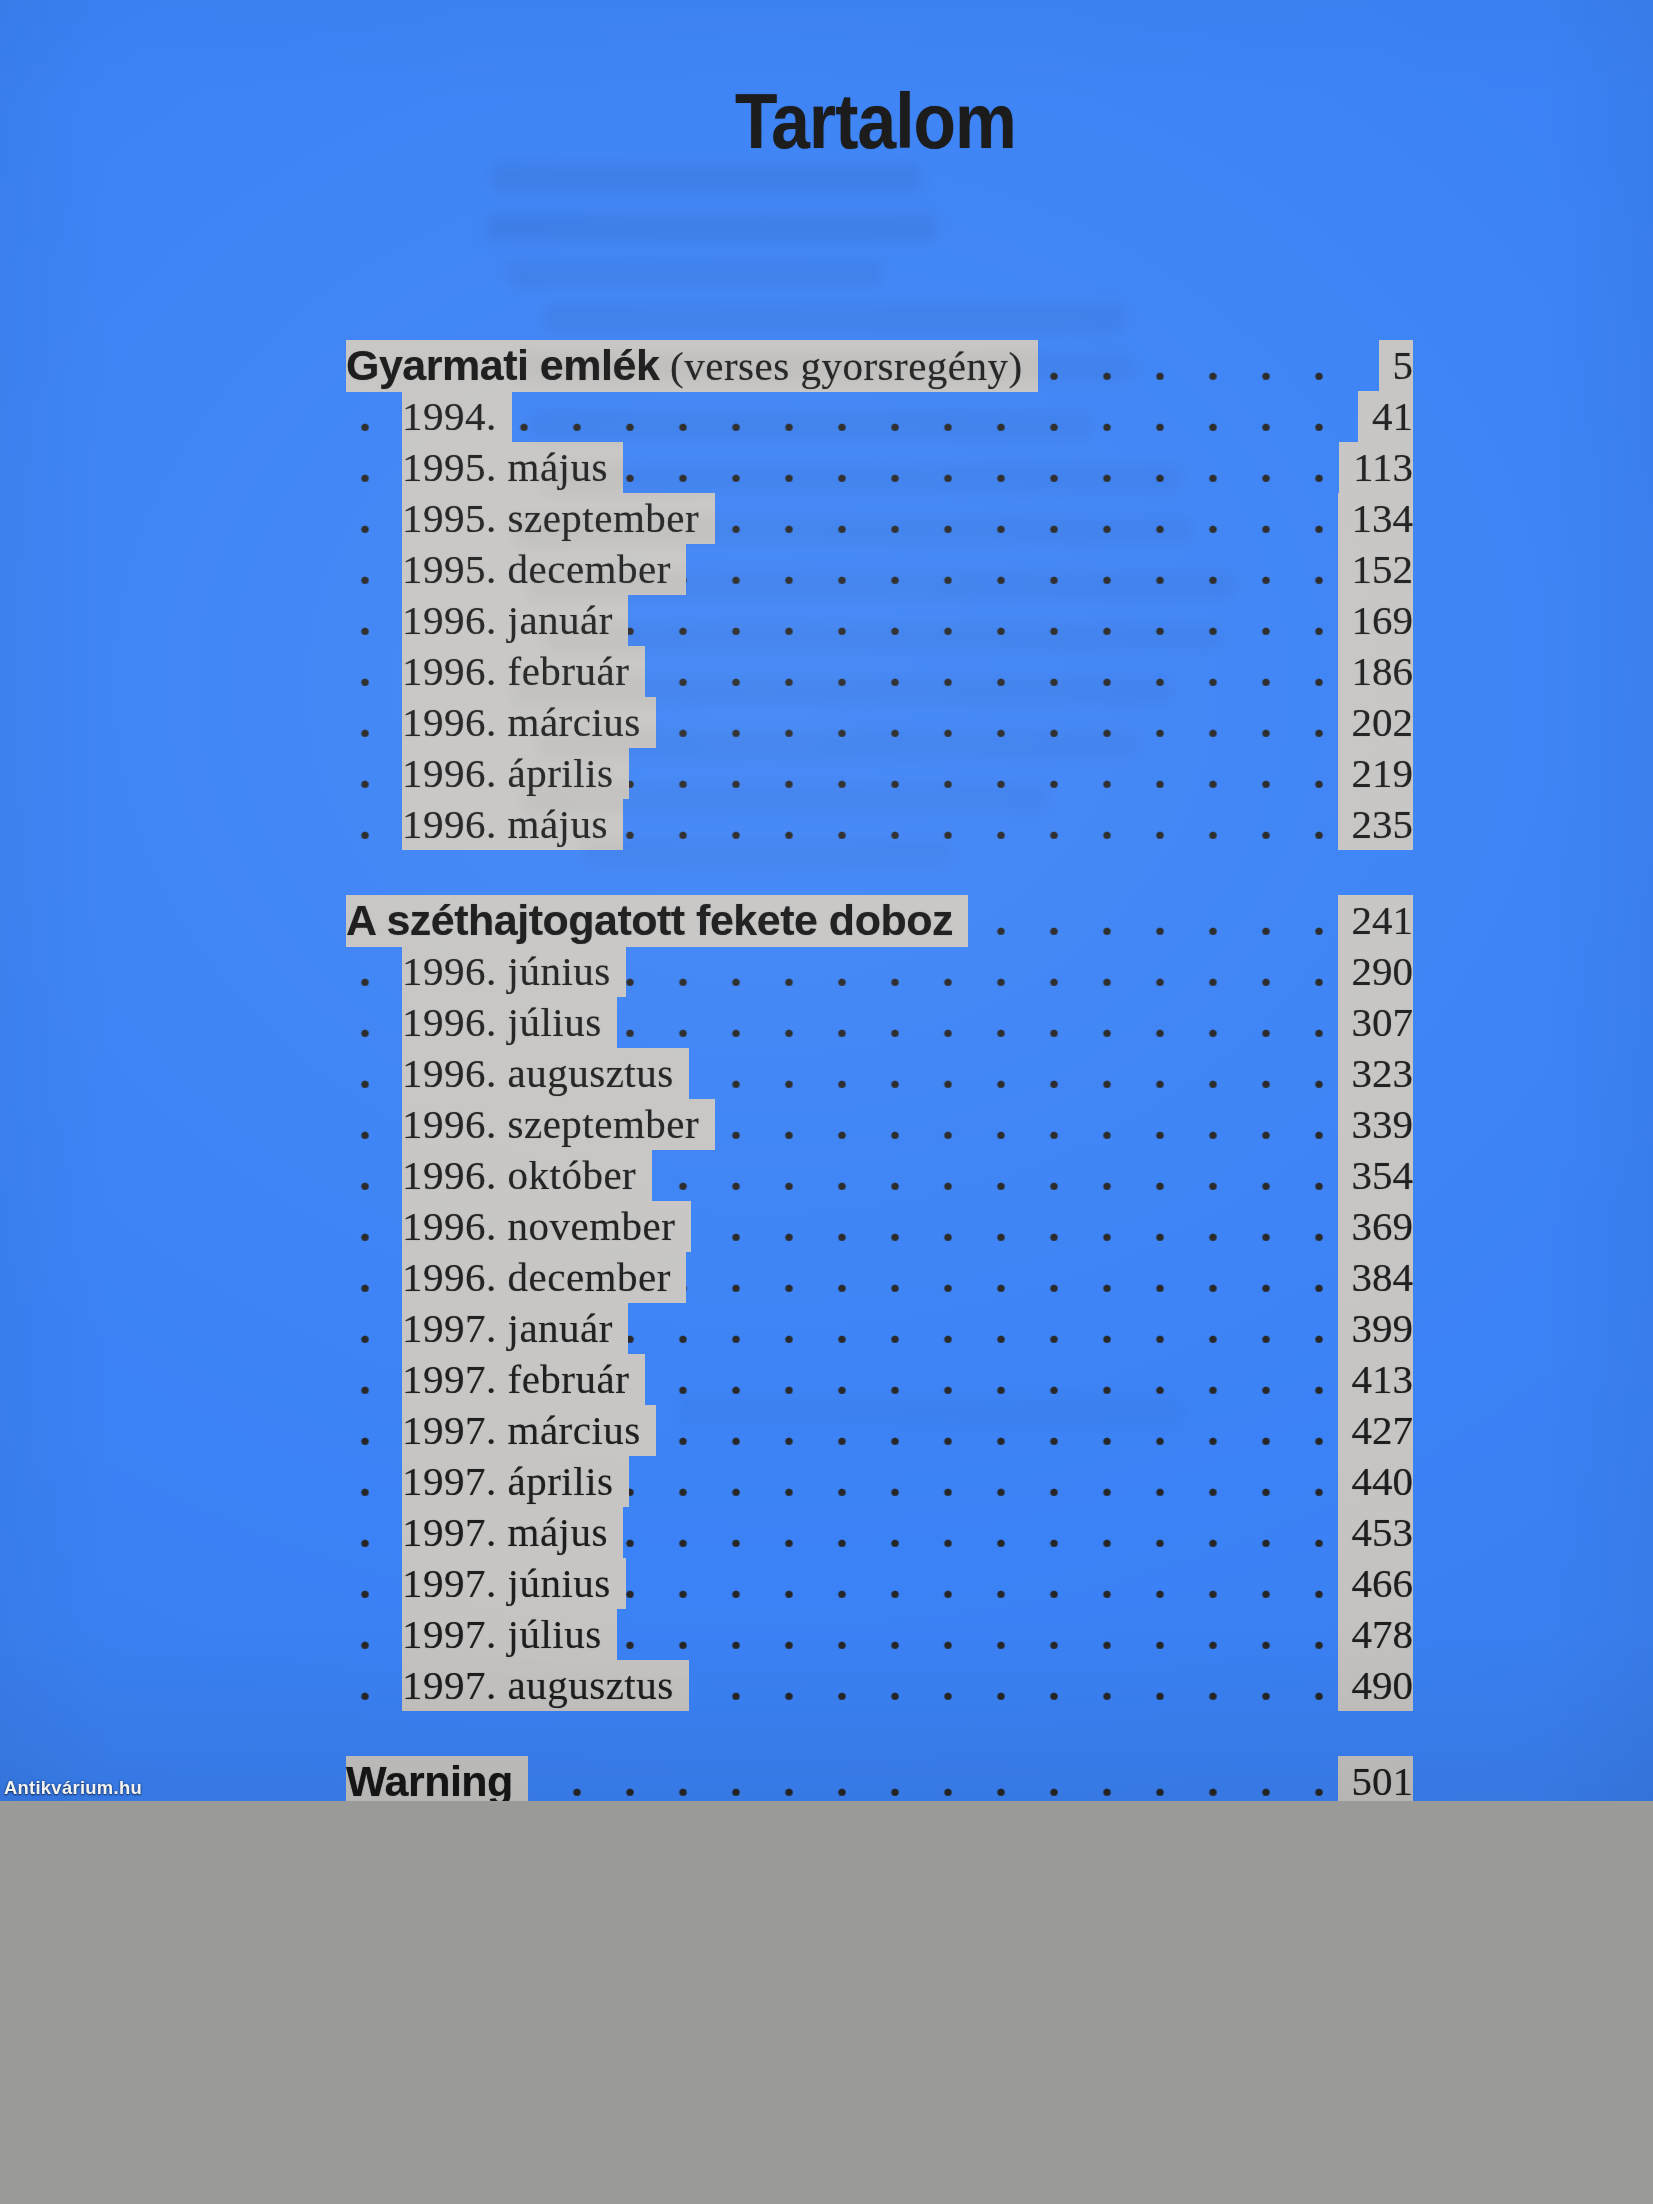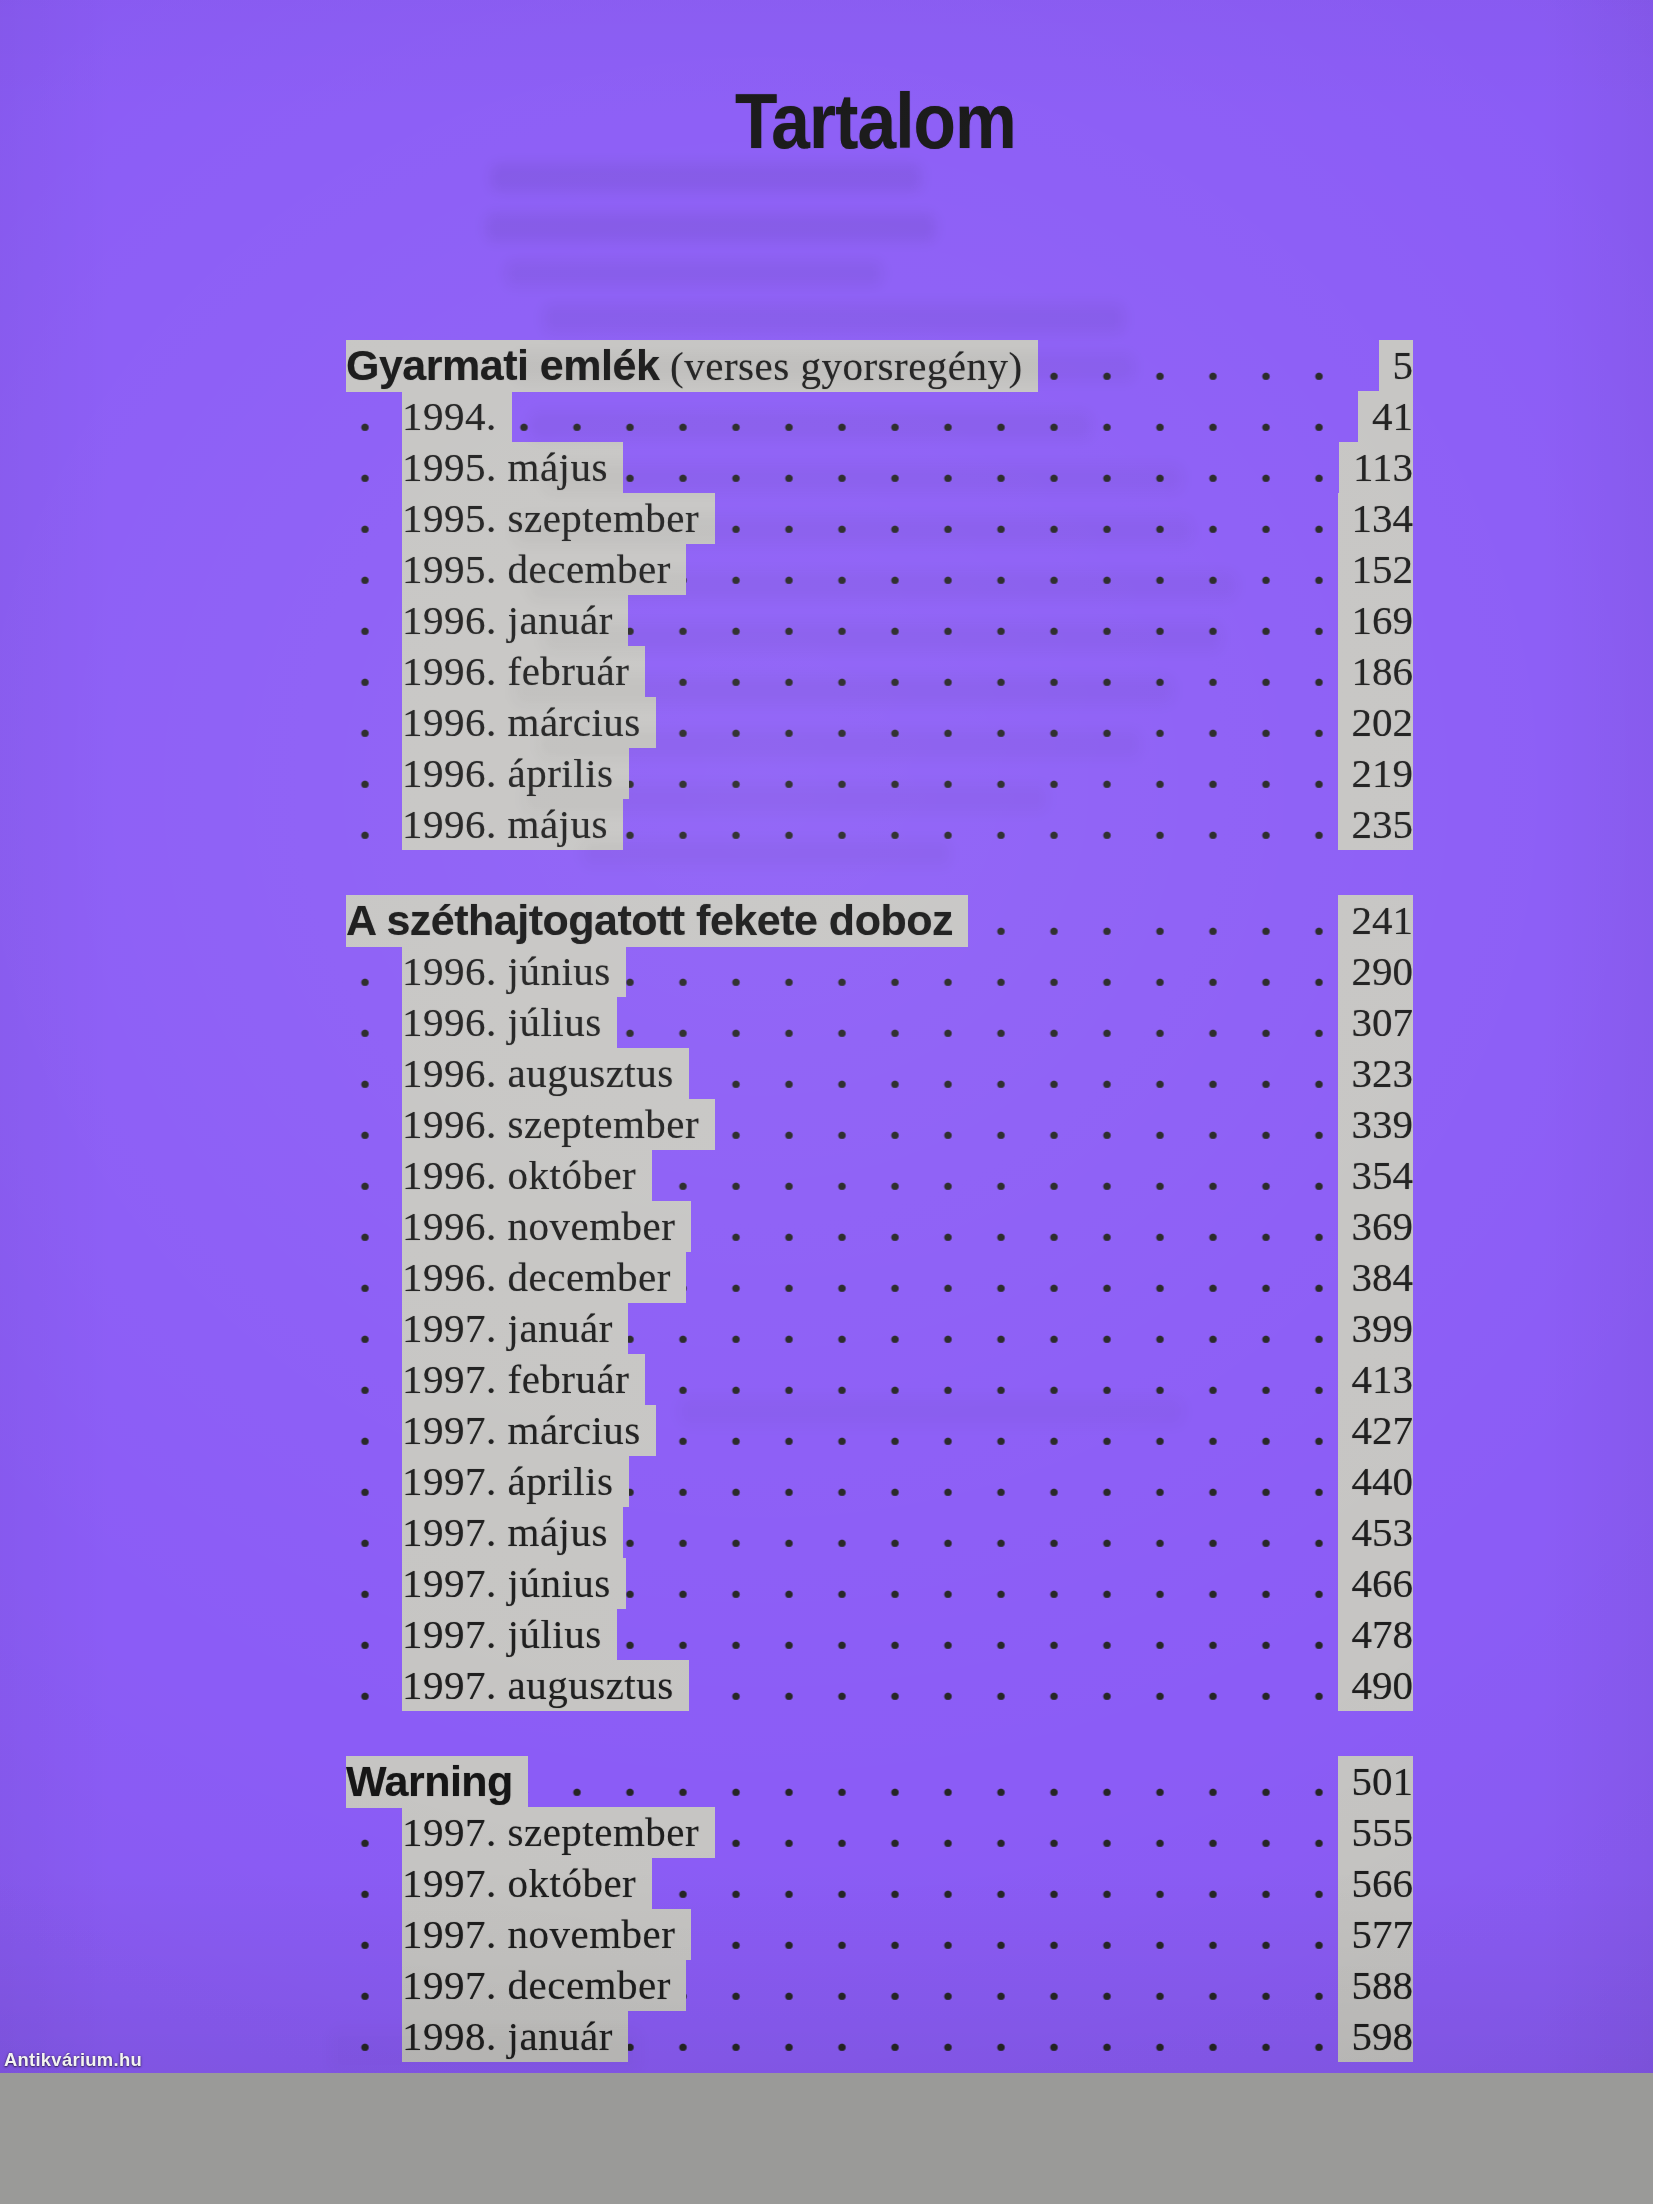--- a/index.html
+++ b/index.html
@@ -1,19 +1,19 @@
 <!DOCTYPE html>
 <html><head>
 <meta charset="utf-8">
 <style>
   html,body{margin:0;padding:0;}
   body{width:1654px;height:2205px;overflow:hidden;background:#9a9a98;}
   .page{
-    position:relative;width:1654px;height:2073px;
-    background:#8b5cf6;
+    position:relative;width:1654px;height:1801px;
+    background:#3b82f6;
     font-family:"Liberation Serif", serif;
     color:#1e1e1e;
     overflow:hidden;
   }
   
   .vignette{
     position:absolute;inset:0;z-index:6;pointer-events:none;
     background:
       linear-gradient(180deg, rgba(0,0,0,0.02) 0%, rgba(0,0,0,0) 6%, rgba(0,0,0,0) 90%, rgba(0,0,0,0.06) 100%),
       linear-gradient(90deg, rgba(0,0,0,0.03) 0%, rgba(0,0,0,0) 7%, rgba(0,0,0,0) 93%, rgba(0,0,0,0.035) 100%),

